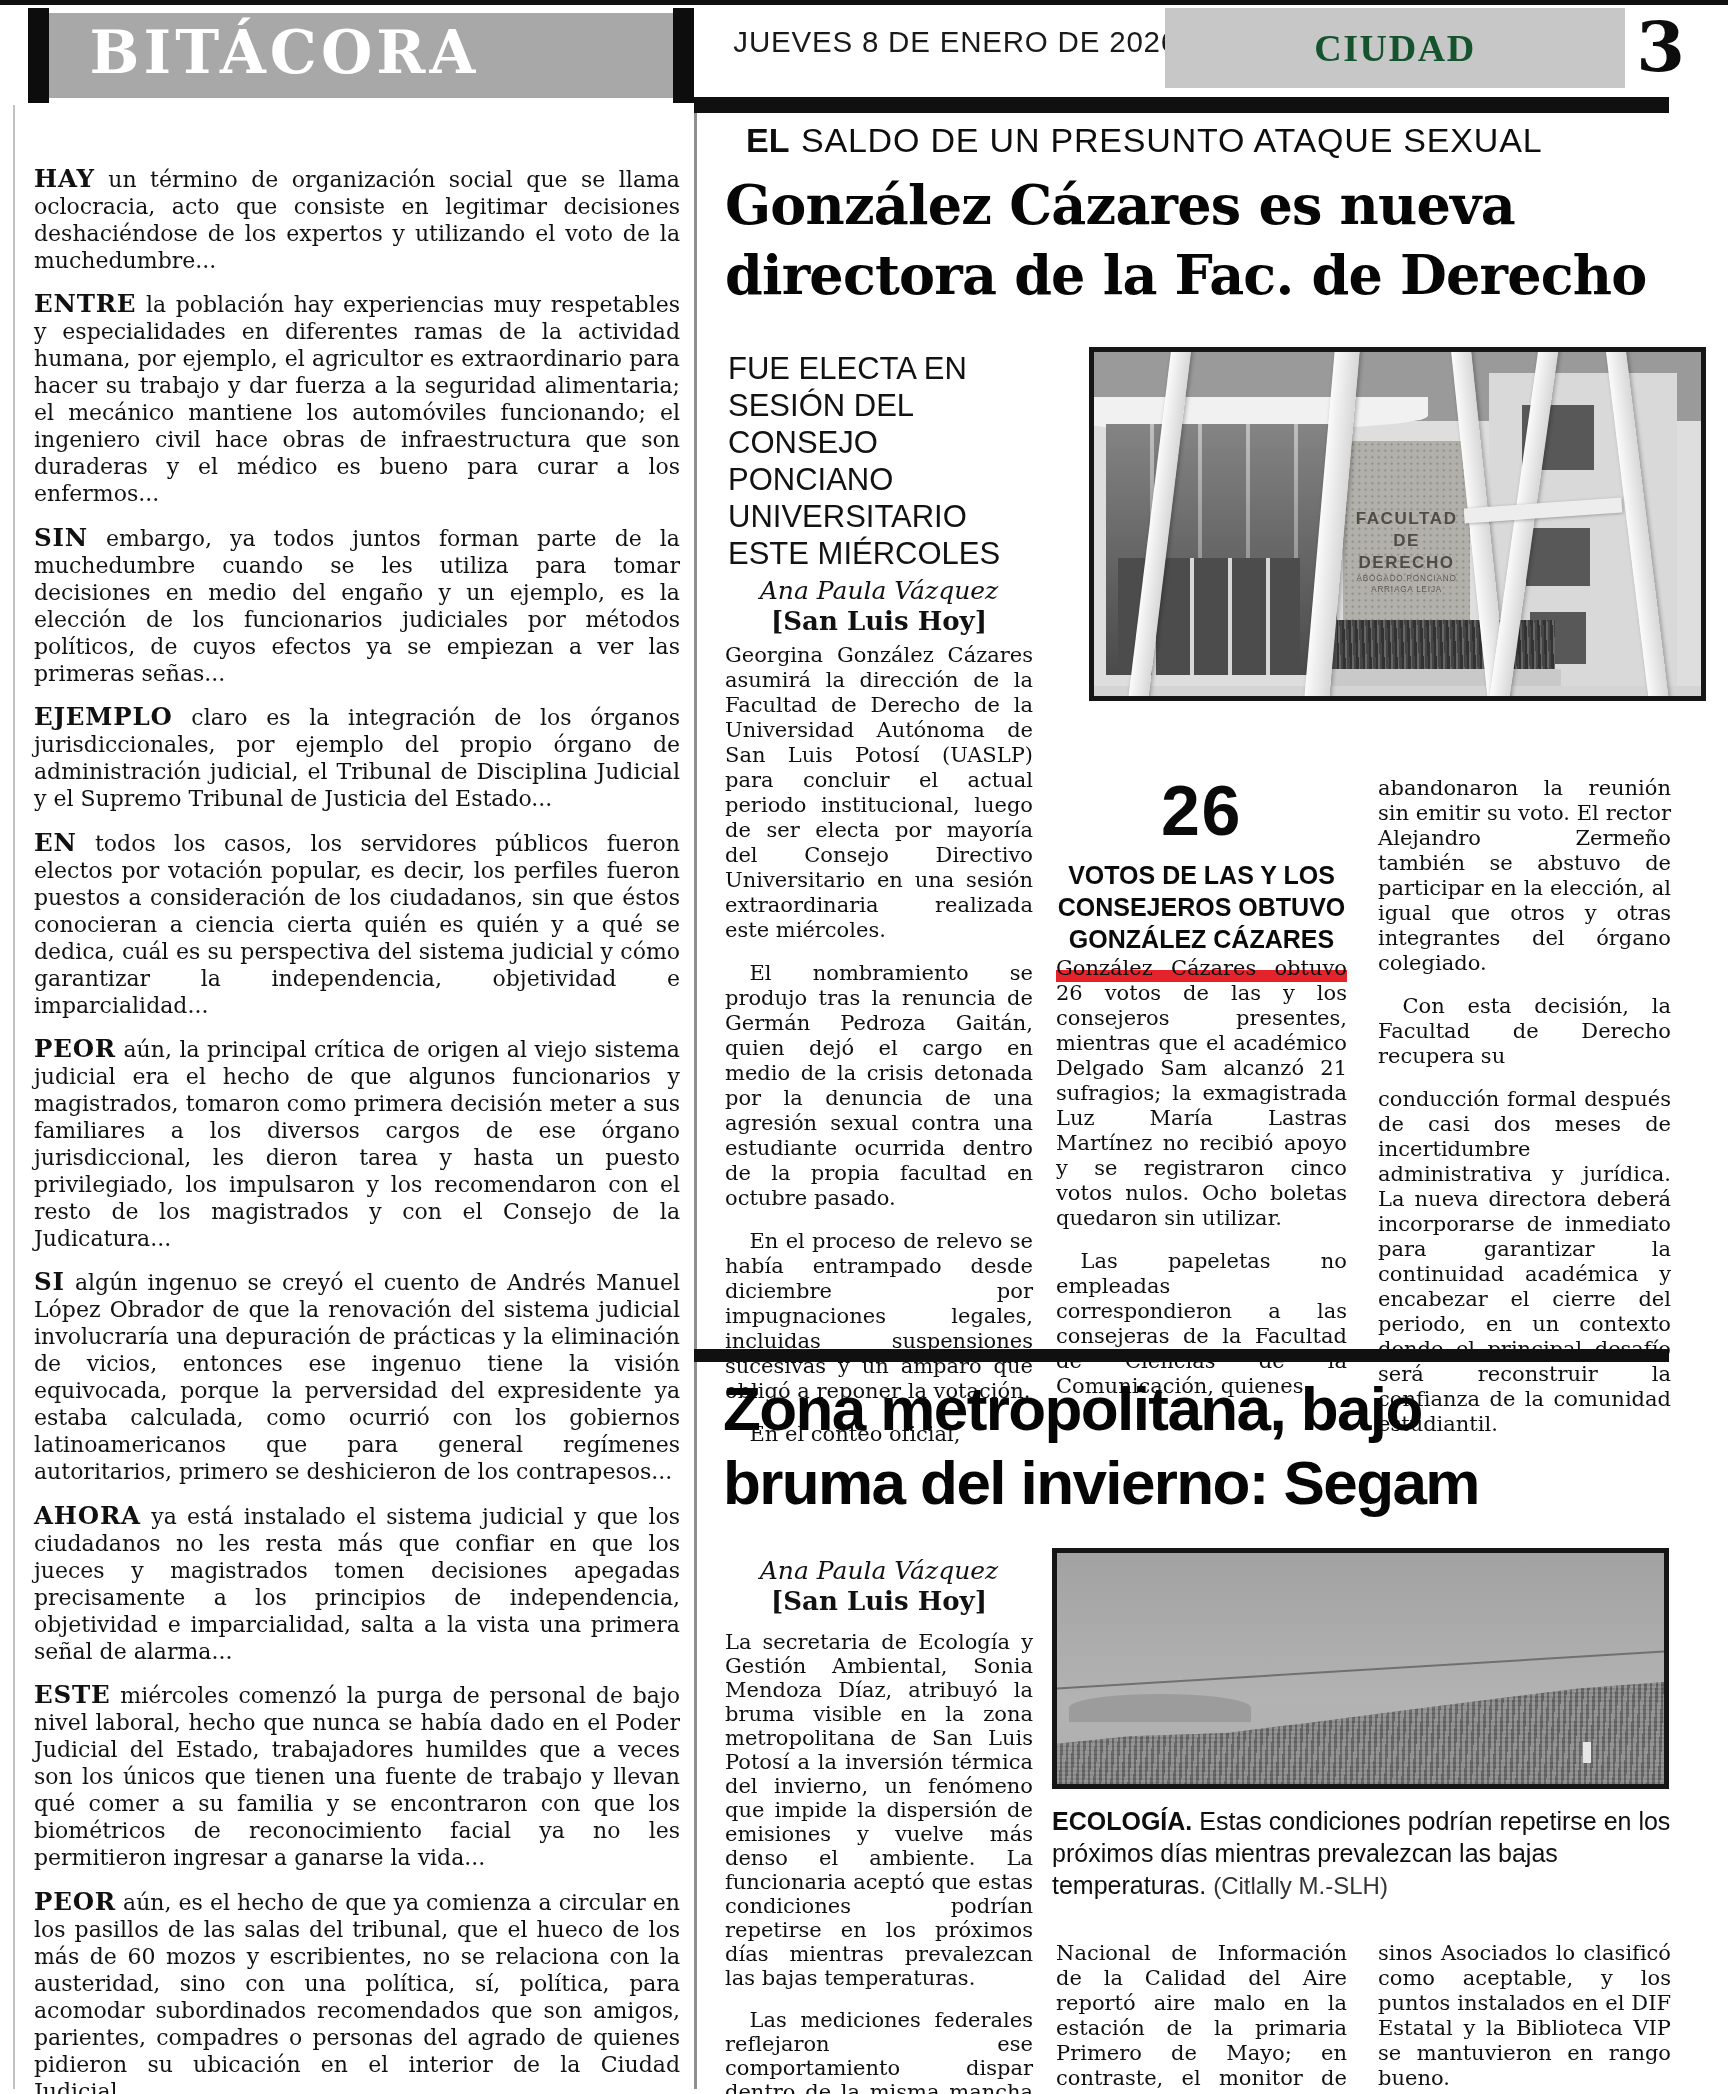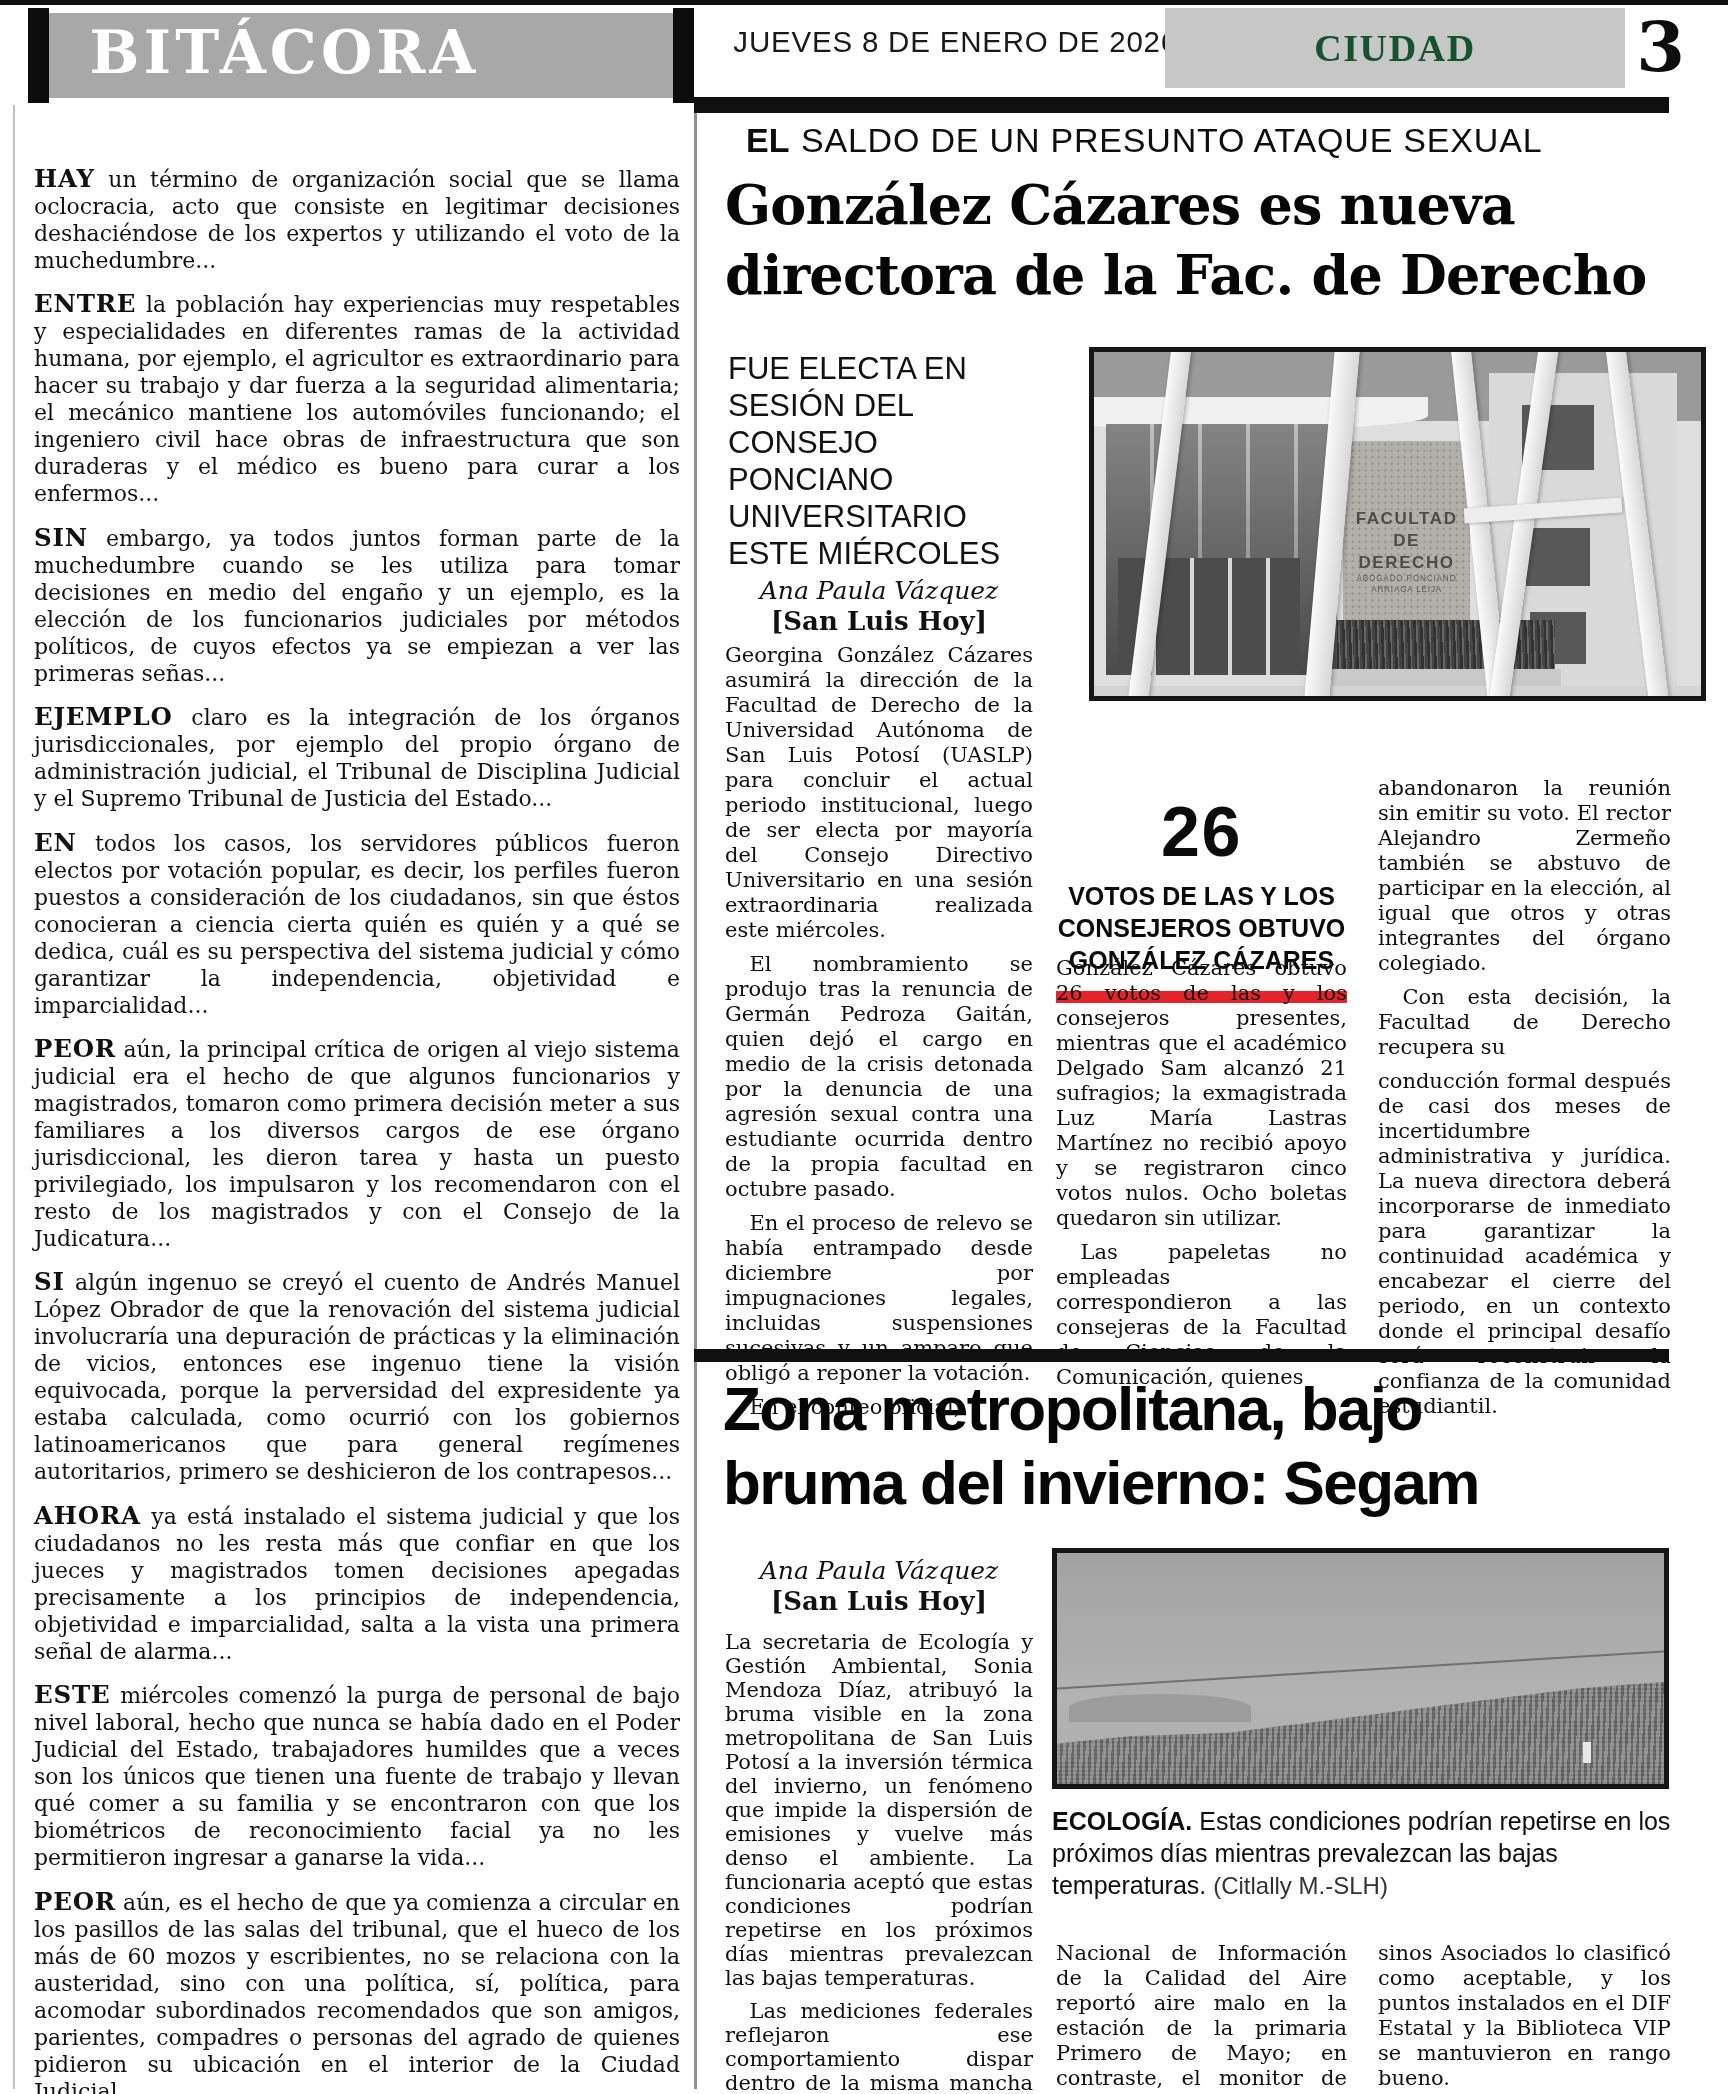--- a/index.html
+++ b/index.html
@@ -45,27 +45,27 @@
   .deck{left:728px;top:350px;width:285px;font-family:"Liberation Sans",sans-serif;
       font-weight:400;font-size:31px;line-height:37px;color:#121212;}
   .byline{width:308px;text-align:center;}
   .byl-author{font-style:italic;font-weight:400;font-size:25px;line-height:30px;}
   .byl-credit{font-weight:700;font-size:26px;line-height:30px;}
   .byline-1{left:725px;top:576px;}
   .byline-2{left:725px;top:1556px;}
 
   .body-col{text-align:justify;font-size:21px;line-height:25px;color:#0f0f0f;}
   .body-col p{margin:0;}
-  .body-col p + p{text-indent:24.5px;margin-top:9px;}
+  .body-col p + p{text-indent:24.5px;margin-top:18px;}
   .s1-col1{left:725px;top:643px;width:308px;line-height:25px;}
   .s1-col2{left:1056px;top:956px;width:291px;}
   .s1-col3{left:1378px;top:776px;width:293px;}
   .noindent{text-indent:0 !important;}
 
-  .stat{left:1056px;top:797px;width:291px;text-align:center;font-family:"Liberation Sans",sans-serif;}
+  .stat{left:1056px;top:776px;width:291px;text-align:center;font-family:"Liberation Sans",sans-serif;}
   .stat-number{font-weight:900;font-size:70px;line-height:1;letter-spacing:1.6px;color:#0b0b0b;}
   .stat-label{margin-top:13px;font-weight:800;font-size:25px;line-height:32px;color:#0b0b0b;}
   .stat-bar{margin-top:14.7px;height:12.3px;background:#e4232b;}
 
   .photo-frame{border:5.7px solid #161616;overflow:hidden;background:#dedede;}
   .photo-1{left:1052px;top:347px;width:607px;height:344px;margin-left:37px;}
   .photo-2{left:1052px;top:1548px;width:607px;height:231px;}
   .photo-frame > div{position:absolute;}
 
   

